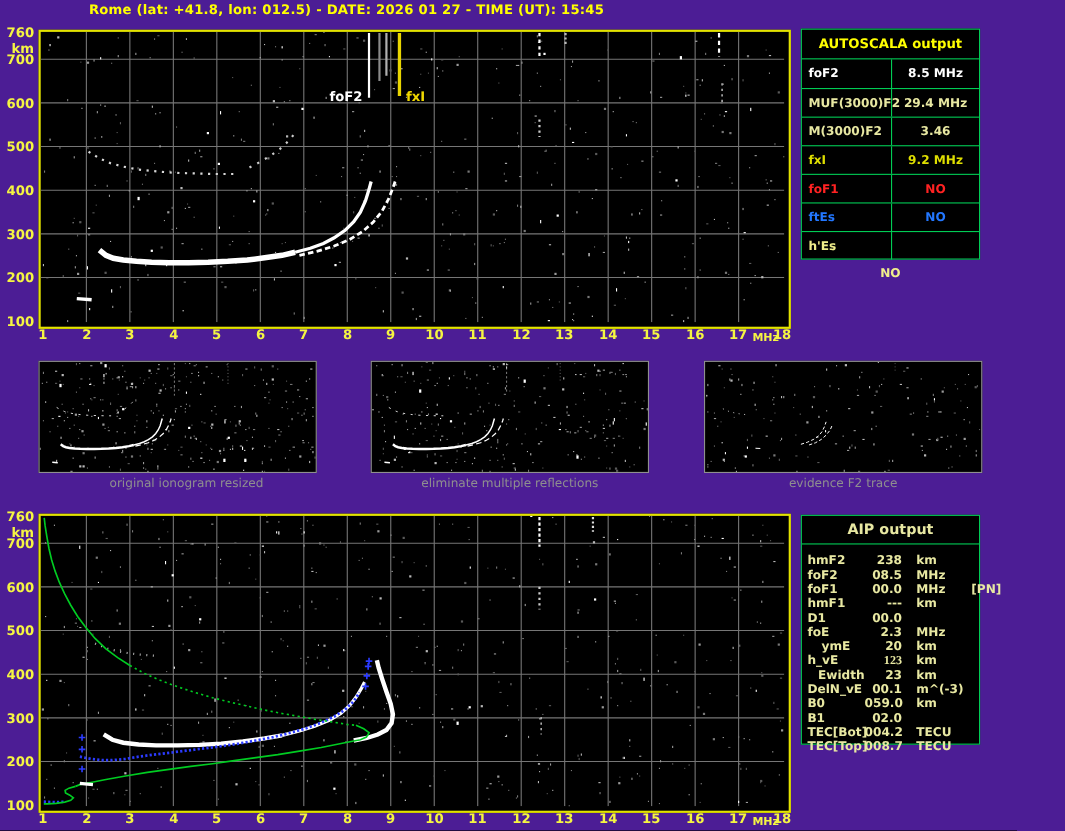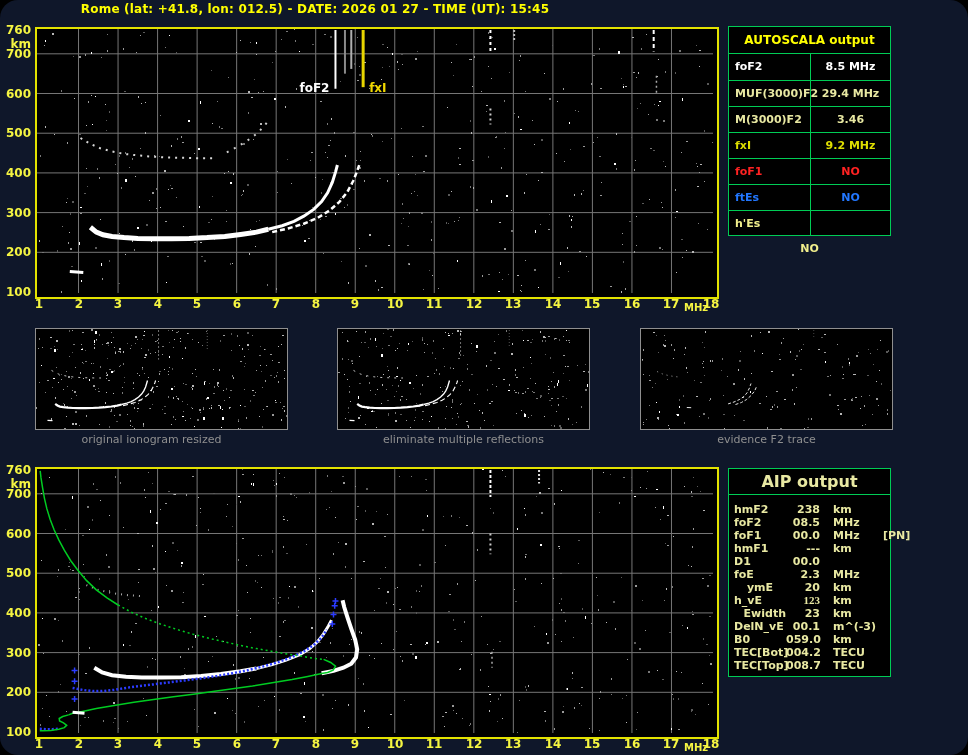--- a/index.html
+++ b/index.html
@@ -1,34 +1,34 @@
 <!DOCTYPE html>
 <html style="--yellow: #ffff00; --axis: #f5f542; --border: #e3e300; --green: #00cc55; --pale: #e8e8a2;"><head>
 <meta charset="utf-8">
 <style>
   html,body{margin:0;padding:0;background:#000;}
-  .screen{position:relative;width:968px;height:755px;background:#0f172a;overflow:hidden;
-          font-family:"DejaVu Sans","Liberation Sans",sans-serif;border-radius:18px;}
+  .screen{position:relative;width:968px;height:755px;background:#4c1d95;overflow:hidden;
+          font-family:"DejaVu Sans","Liberation Sans",sans-serif;}
   .title{position:absolute;left:35px;top:2px;width:560px;text-align:center;
          font-size:12px;font-weight:bold;color:var(--yellow,#ffff00);letter-spacing:.2px;}
   .plotbox{position:absolute;background:#000;border:2px solid var(--border,#e3e300);}
   .plotbox svg{display:block;}
   .ticklabel{position:absolute;font-size:12px;font-weight:bold;color:var(--axis,#f5f542);line-height:12px;}
   .yt{width:28px;text-align:right;}
   .xt{width:24px;text-align:center;}
   .unit{font-size:10px;}
   .tbl{position:absolute;border:1px solid var(--green,#00cc55);box-sizing:border-box;background:#000;}
   .as-head{height:27px;line-height:27px;text-align:center;font-size:12px;font-weight:bold;
            color:var(--yellow,#ffff00);border-bottom:1px solid var(--green,#00cc55);box-sizing:border-box;}
   .as-row{height:26px;box-sizing:border-box;display:flex;font-size:11px;font-weight:bold;}
   .as-row + .as-row{border-top:1px solid var(--green,#00cc55);}
   .as-label{width:82px;box-sizing:border-box;border-right:1px solid var(--green,#00cc55);
             padding-left:6px;line-height:25px;}
   .as-value{flex:1;text-align:center;line-height:25px;}
-  .aip-head{height:26px;line-height:26px;text-align:center;font-size:16px;font-weight:bold;
+  .aip-head{height:26px;line-height:26px;text-align:center;font-size:13px;font-weight:bold;
             color:var(--pale,#e8e8a2);border-bottom:1px solid var(--green,#00cc55);box-sizing:border-box;}
   .aip-rows{position:absolute;left:734px;top:503px;width:230px;}
   .aip-row{height:13px;line-height:13px;font-size:11px;font-weight:bold;color:var(--pale,#e8e8a2);white-space:nowrap;}
   .aip-label{display:inline-block;width:52px;}
   .aip-value{display:inline-block;width:34px;text-align:right;}
   .aip-unit{display:inline-block;width:44px;margin-left:13px;}
   .aip-note{display:inline-block;margin-left:6px;}
   .thumb{position:absolute;top:328px;width:253px;height:102px;border:1px solid #8f8f8f;box-sizing:border-box;background:#000;}
   .thumb-label{position:absolute;top:433px;width:253px;text-align:center;font-size:11px;color:#8f8f8f;}
 </style>
@@ -964,21 +964,21 @@
           <g>
             <polyline points="15.5,41.4 19.2,43.6 22.9,45.2 27.3,46.4 31.7,47.3 36.9,47.9 42.1,48.4 47.2,48.7 53.2,48.8 59.1,49.0 65.0,49.0" fill="none" stroke="#d8d8d8" stroke-width="0.9" stroke-linecap="butt" stroke-dasharray="2 5"></polyline>
           </g>
           <g>
             <polyline points="70.1,46.7 73.8,44.8 77.5,42.6 81.2,39.9 84.2,36.9 86.4,34.0" fill="none" stroke="#cccccc" stroke-width="0.9" stroke-linecap="butt" stroke-dasharray="2 6"></polyline>
           </g>
           <g>
             <polyline points="11.5,91.3 16.5,91.7" fill="none" stroke="#ffffff" stroke-width="1.35" stroke-linecap="butt"></polyline>
           </g>
         </svg></div>
-      <div class="thumb-label" style="left: 25px;">original ionogram resized</div>
+      <div class="thumb-label" style="left: 43px;">original ionogram resized</div>
       <div class="thumb" style="left: 337px;"><svg width="251" height="100">
           <g>
             <rect x="156" y="23" width="2" height="2" fill="#787878"></rect>
             <rect x="225" y="44" width="1" height="1" fill="#5a5a5a"></rect>
             <rect x="26" y="13" width="2" height="1" fill="#5a5a5a"></rect>
             <rect x="138" y="22" width="1" height="1" fill="#999999"></rect>
             <rect x="194" y="10" width="1" height="1" fill="#5a5a5a"></rect>
             <rect x="11" y="62" width="1" height="2" fill="#787878"></rect>
             <rect x="204" y="11" width="1" height="2" fill="#787878"></rect>
             <rect x="74" y="12" width="1" height="1" fill="#5a5a5a"></rect>
@@ -2004,20 +2004,21 @@
       <div class="aip-row"><div class="aip-label" style="display: inline-block;">foF2</div><div class="aip-value" style="display: inline-block;">08.5</div><div class="aip-unit" style="display: inline-block;">MHz</div></div>
       <div class="aip-row"><div class="aip-label" style="display: inline-block;">foF1</div><div class="aip-value" style="display: inline-block;">00.0</div><div class="aip-unit" style="display: inline-block;">MHz</div><div class="aip-note" style="display: inline-block;">[PN]</div></div>
       <div class="aip-row"><div class="aip-label" style="display: inline-block;">hmF1</div><div class="aip-value" style="display: inline-block;">---</div><div class="aip-unit" style="display: inline-block;">km</div></div>
       <div class="aip-row"><div class="aip-label" style="display: inline-block;">D1</div><div class="aip-value" style="display: inline-block;">00.0</div><div class="aip-unit" style="display: inline-block;"></div></div>
       <div class="aip-row"><div class="aip-label" style="display: inline-block;">foE</div><div class="aip-value" style="display: inline-block;">2.3</div><div class="aip-unit" style="display: inline-block;">MHz</div></div>
       <div class="aip-row"><div class="aip-label" style="display: inline-block; text-align: center;">ymE</div><div class="aip-value" style="display: inline-block;">20</div><div class="aip-unit" style="display: inline-block;">km</div></div>
       <div class="aip-row"><div class="aip-label" style="display: inline-block;">h_vE</div><div class="aip-value" style="display: inline-block; font-family: Liberation Serif, serif;">123</div><div class="aip-unit" style="display: inline-block;">km</div></div>
       <div class="aip-row"><div class="aip-label" style="display: inline-block; text-align: right;">Ewidth</div><div class="aip-value" style="display: inline-block;">23</div><div class="aip-unit" style="display: inline-block;">km</div></div>
       <div class="aip-row"><div class="aip-label" style="display: inline-block;">DelN_vE</div><div class="aip-value" style="display: inline-block;">00.1</div><div class="aip-unit" style="display: inline-block;">m^(-3)</div></div>
       <div class="aip-row"><div class="aip-label" style="display: inline-block;">B0</div><div class="aip-value" style="display: inline-block;">059.0</div><div class="aip-unit" style="display: inline-block;">km</div></div>
+      <div class="aip-row"><div class="aip-label" style="display: inline-block;">B1</div><div class="aip-value" style="display: inline-block;">02.0</div><div class="aip-unit" style="display: inline-block;"></div></div>
       <div class="aip-row"><div class="aip-label" style="display: inline-block;">TEC[Bot]</div><div class="aip-value" style="display: inline-block;">004.2</div><div class="aip-unit" style="display: inline-block;">TECU</div></div>
       <div class="aip-row"><div class="aip-label" style="display: inline-block;">TEC[Top]</div><div class="aip-value" style="display: inline-block;">008.7</div><div class="aip-unit" style="display: inline-block;">TECU</div></div>
     </div>
 
   <div id="axisHost">
       <div class="ticklabel yt" style="left: 3px; top: 24px;">760</div>
       <div class="ticklabel yt" style="left: 3px; top: 48px;">700</div>
       <div class="ticklabel yt" style="left: 3px; top: 88px;">600</div>
       <div class="ticklabel yt" style="left: 3px; top: 127px;">500</div>
       <div class="ticklabel yt" style="left: 3px; top: 167px;">400</div>

